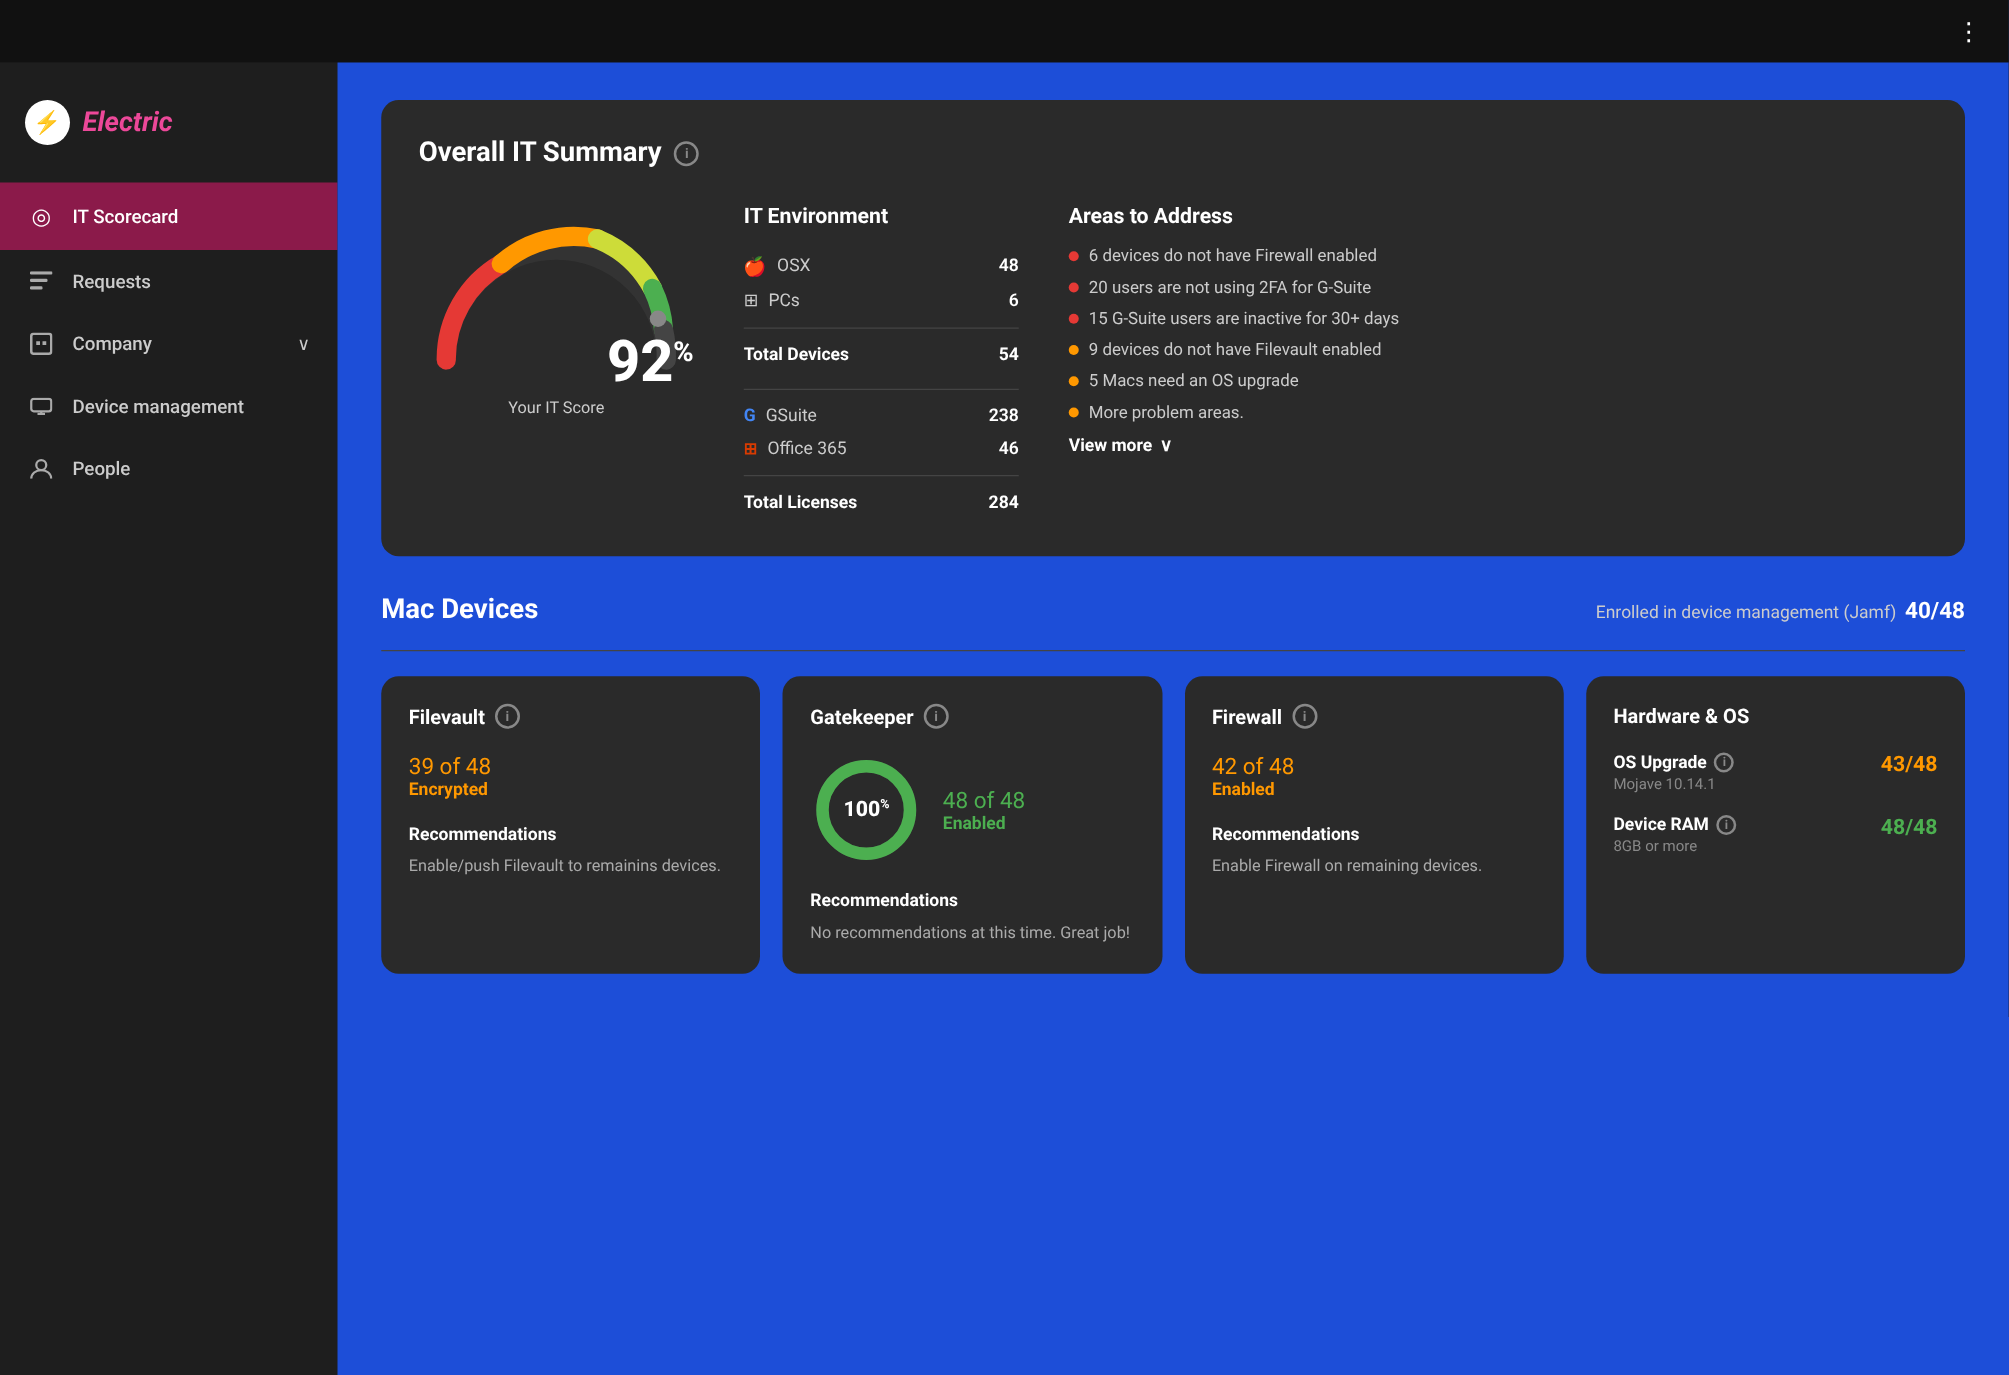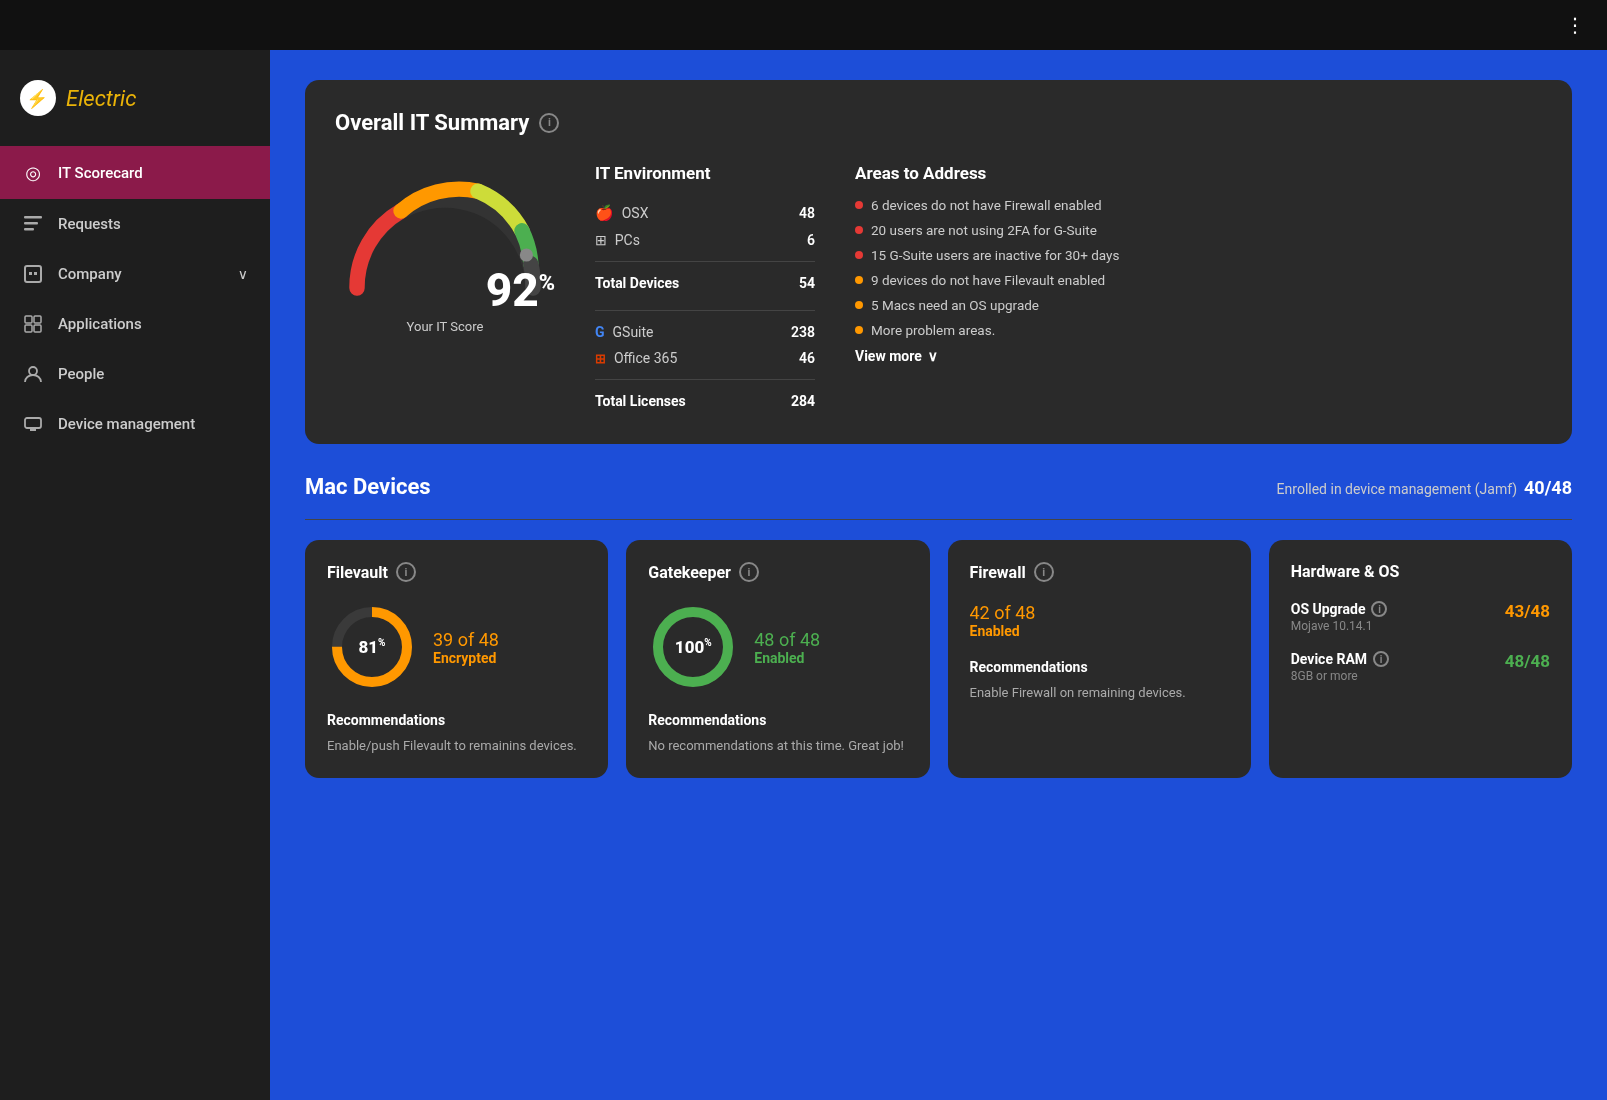--- a/index.html
+++ b/index.html
@@ -56,22 +56,22 @@
       border-radius: 50%;
       display: flex;
       align-items: center;
       justify-content: center;
       font-size: 18px;
       color: #111;
       flex-shrink: 0;
     }
     .logo-text {
       font-size: 22px;
-      font-weight: 400;
-      color: #eab308;
+      font-weight: 700;
+      color: #ec4899;
       font-style: italic;
     }
 
     .sidebar-nav {
       display: flex;
       flex-direction: column;
     }
     .sidebar-item {
       display: flex;
       align-items: center;
@@ -430,47 +430,36 @@
             <rect x="1" y="1" width="16" height="16" rx="2" stroke="#aaa" stroke-width="2"></rect>
             <rect x="5" y="7" width="3" height="3" fill="#aaa"></rect>
             <rect x="10" y="7" width="3" height="3" fill="#aaa"></rect>
           </svg>
         </span>
         <span>Company</span>
         <span class="chevron">∨</span>
       </div>
       <div class="sidebar-item">
         <span class="icon">
-          <svg width="18" height="18" viewBox="0 0 18 18" fill="none">
-            <rect x="1" y="1" width="7" height="7" rx="1" stroke="#aaa" stroke-width="1.5"></rect>
-            <rect x="10" y="1" width="7" height="7" rx="1" stroke="#aaa" stroke-width="1.5"></rect>
-            <rect x="1" y="10" width="7" height="7" rx="1" stroke="#aaa" stroke-width="1.5"></rect>
-            <rect x="10" y="10" width="7" height="7" rx="1" stroke="#aaa" stroke-width="1.5"></rect>
+          <svg width="18" height="15" viewBox="0 0 18 15" fill="none">
+            <rect x="1" y="1" width="16" height="10" rx="2" stroke="#aaa" stroke-width="1.8"></rect>
+            <path d="M6 13h6M9 11v2" stroke="#aaa" stroke-width="1.8"></path>
           </svg>
         </span>
-        <span>Applications</span>
+        <span>Device management</span>
       </div>
       <div class="sidebar-item">
         <span class="icon">
           <svg width="18" height="16" viewBox="0 0 18 16" fill="none">
             <circle cx="9" cy="5" r="4" stroke="#aaa" stroke-width="1.8"></circle>
             <path d="M1 16c0-4 3.6-7 8-7s8 3 8 7" stroke="#aaa" stroke-width="1.8" fill="none"></path>
           </svg>
         </span>
         <span>People</span>
       </div>
-      <div class="sidebar-item">
-        <span class="icon">
-          <svg width="18" height="15" viewBox="0 0 18 15" fill="none">
-            <rect x="1" y="1" width="16" height="10" rx="2" stroke="#aaa" stroke-width="1.8"></rect>
-            <path d="M6 13h6M9 11v2" stroke="#aaa" stroke-width="1.8"></path>
-          </svg>
-        </span>
-        <span>Device management</span>
-      </div>
     </div>
   </nav>
 
   <main class="main">
 
     <div class="summary-card">
       <div class="summary-title">
         <span>Overall IT Summary</span>
         <span class="info-icon">i</span>
       </div>
@@ -592,29 +581,20 @@
       <hr class="section-divider">
 
       <div class="cards-grid">
 
         <div class="card">
           <div class="card-title">
             <span>Filevault</span>
             <span class="info-icon">i</span>
           </div>
           <div class="donut-area">
-            <div class="donut-wrap">
-              <svg viewBox="0 0 90 90">
-                <circle cx="45" cy="45" r="35" fill="none" stroke="#3a3a3a" stroke-width="10"></circle>
-                <circle cx="45" cy="45" r="35" fill="none" stroke="#ff9800" stroke-width="10" stroke-dasharray="219.9 220" stroke-dashoffset="55" transform="rotate(-90 45 45)"></circle>
-              </svg>
-              <div class="donut-center">
-                <span>81</span><sup>%</sup>
-              </div>
-            </div>
             <div class="donut-stats">
               <span class="donut-fraction" style="color:#ff9800;">39 of 48</span>
               <span class="donut-label" style="color:#ff9800;">Encrypted</span>
             </div>
           </div>
           <div class="recommendations-title">Recommendations</div>
           <div class="recommendations-text">Enable/push Filevault to remainins devices.</div>
         </div>
 
         <div class="card">

